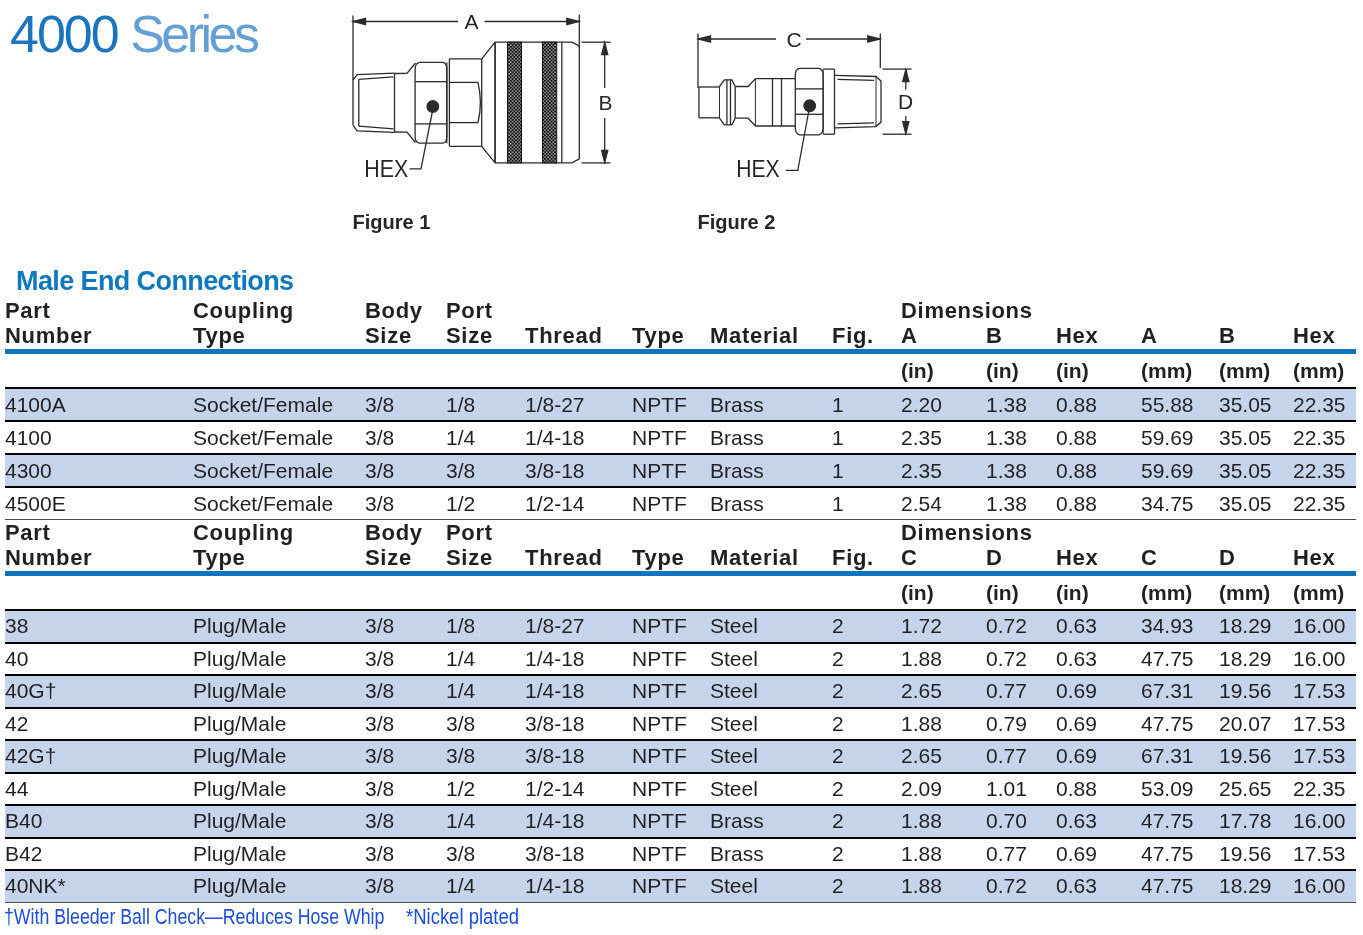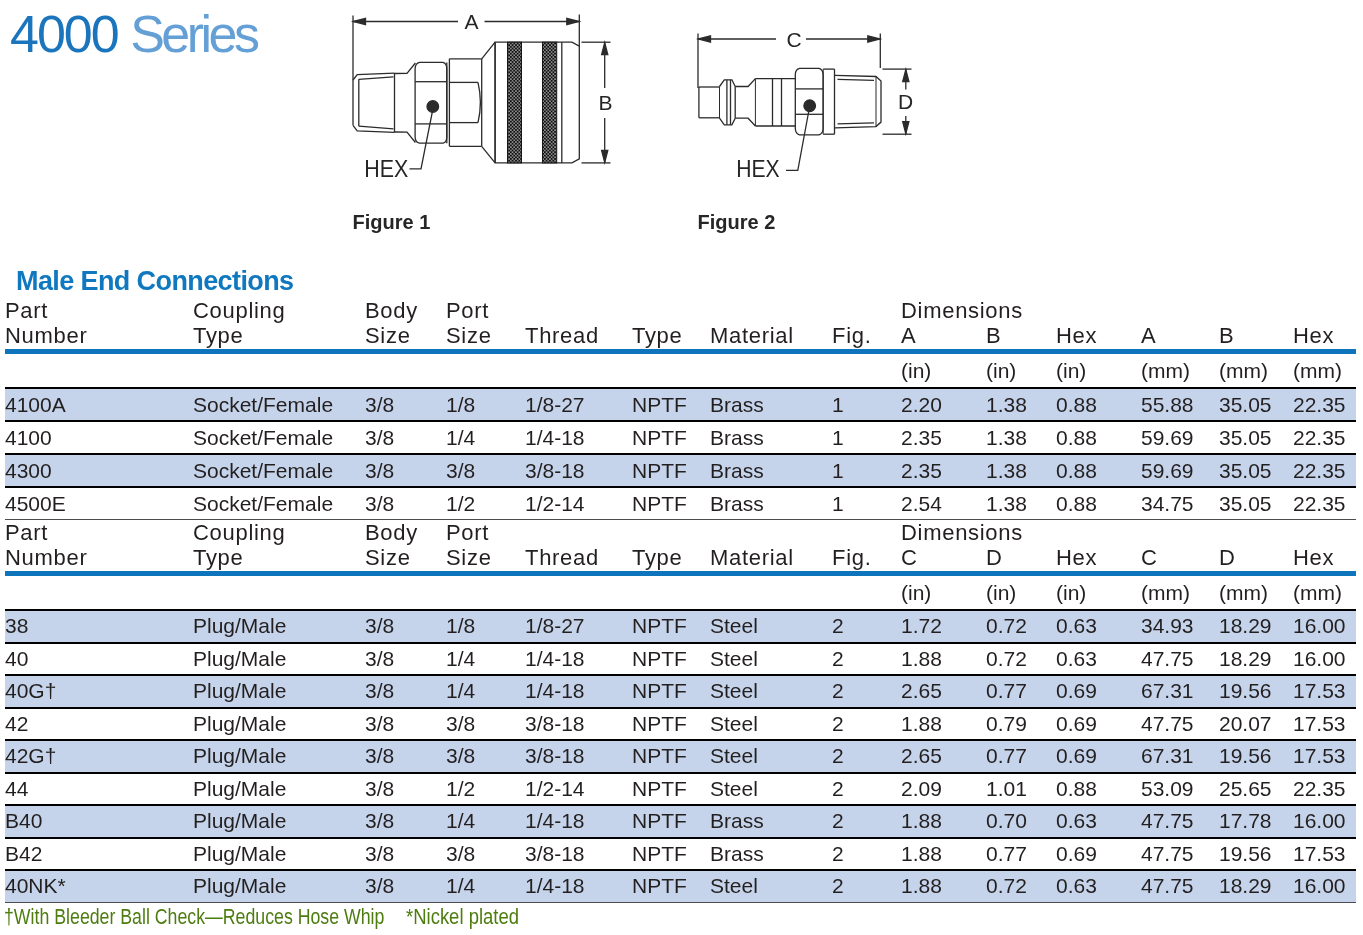--- a/index.html
+++ b/index.html
@@ -3,31 +3,31 @@
 <style>
 html,body{margin:0;padding:0;}
 body{width:1363px;height:935px;background:#ffffff;font-family:"Liberation Sans",sans-serif;position:relative;overflow:hidden;}
 .abs{position:absolute;}
 #title{left:10px;top:4px;font-size:52px;letter-spacing:-2px;white-space:nowrap;}
 #title .t1{color:#1a75bd;}
 #title .t2{color:#649fd5;letter-spacing:-3.5px;}
 #mec{left:16px;top:266px;font-size:27px;font-weight:bold;color:#0f78be;letter-spacing:-0.6px;}
 table{position:absolute;border-collapse:collapse;table-layout:fixed;left:5px;width:1351px;color:#231f20;}
 td{padding:0;text-align:left;white-space:nowrap;overflow:visible;}
-tr.h td{font-weight:normal;font-size:22px;height:51px;vertical-align:top;line-height:25px;letter-spacing:0.7px;border-bottom:5px solid #0e74bc;}
-tr.u td{font-weight:normal;font-size:21px;height:33px;vertical-align:middle;}
+tr.h td{font-weight:bold;font-size:22px;height:51px;vertical-align:top;line-height:25px;letter-spacing:0.7px;border-bottom:5px solid #0e74bc;}
+tr.u td{font-weight:bold;font-size:21px;height:33px;vertical-align:middle;}
 tr.d td{font-size:21px;height:31px;vertical-align:middle;}
 #t1 tr.d td{height:31px;}
 #t2 tr.d td{height:30.5px;}
 tr.d{border-top:2px solid #000000;margin-left:7px;}
 tr.last{border-bottom:1px solid #4d4d4f;}
 tr.alt{background:#c5d4ea;}
 #t1{top:298px;}
 #t2{top:520px;}
-#foot{left:4px;top:904px;font-size:22px;color:#4d7c0f;width:800px;}
+#foot{left:4px;top:904px;font-size:22px;color:#1d4ed8;width:800px;}
 #foot span{display:inline-block;transform:scaleX(0.806);transform-origin:0 50%;white-space:nowrap;}
 #foot .n2{position:absolute;left:402px;top:0;transform:scaleX(0.84);}
 </style></head>
 <body>
 <div id="title" class="abs"><span class="t1">4000</span> <span class="t2">Series</span></div>
 <svg class="abs" style="left:0;top:0" width="1363" height="245" viewBox="0 0 1363 245">
 <defs>
 <pattern id="kn" width="3.4" height="3.4" patternUnits="userSpaceOnUse">
 <rect width="3.4" height="3.4" fill="#0f0f0f"></rect>
 <circle cx="0.85" cy="0.85" r="0.72" fill="#fff"></circle>

